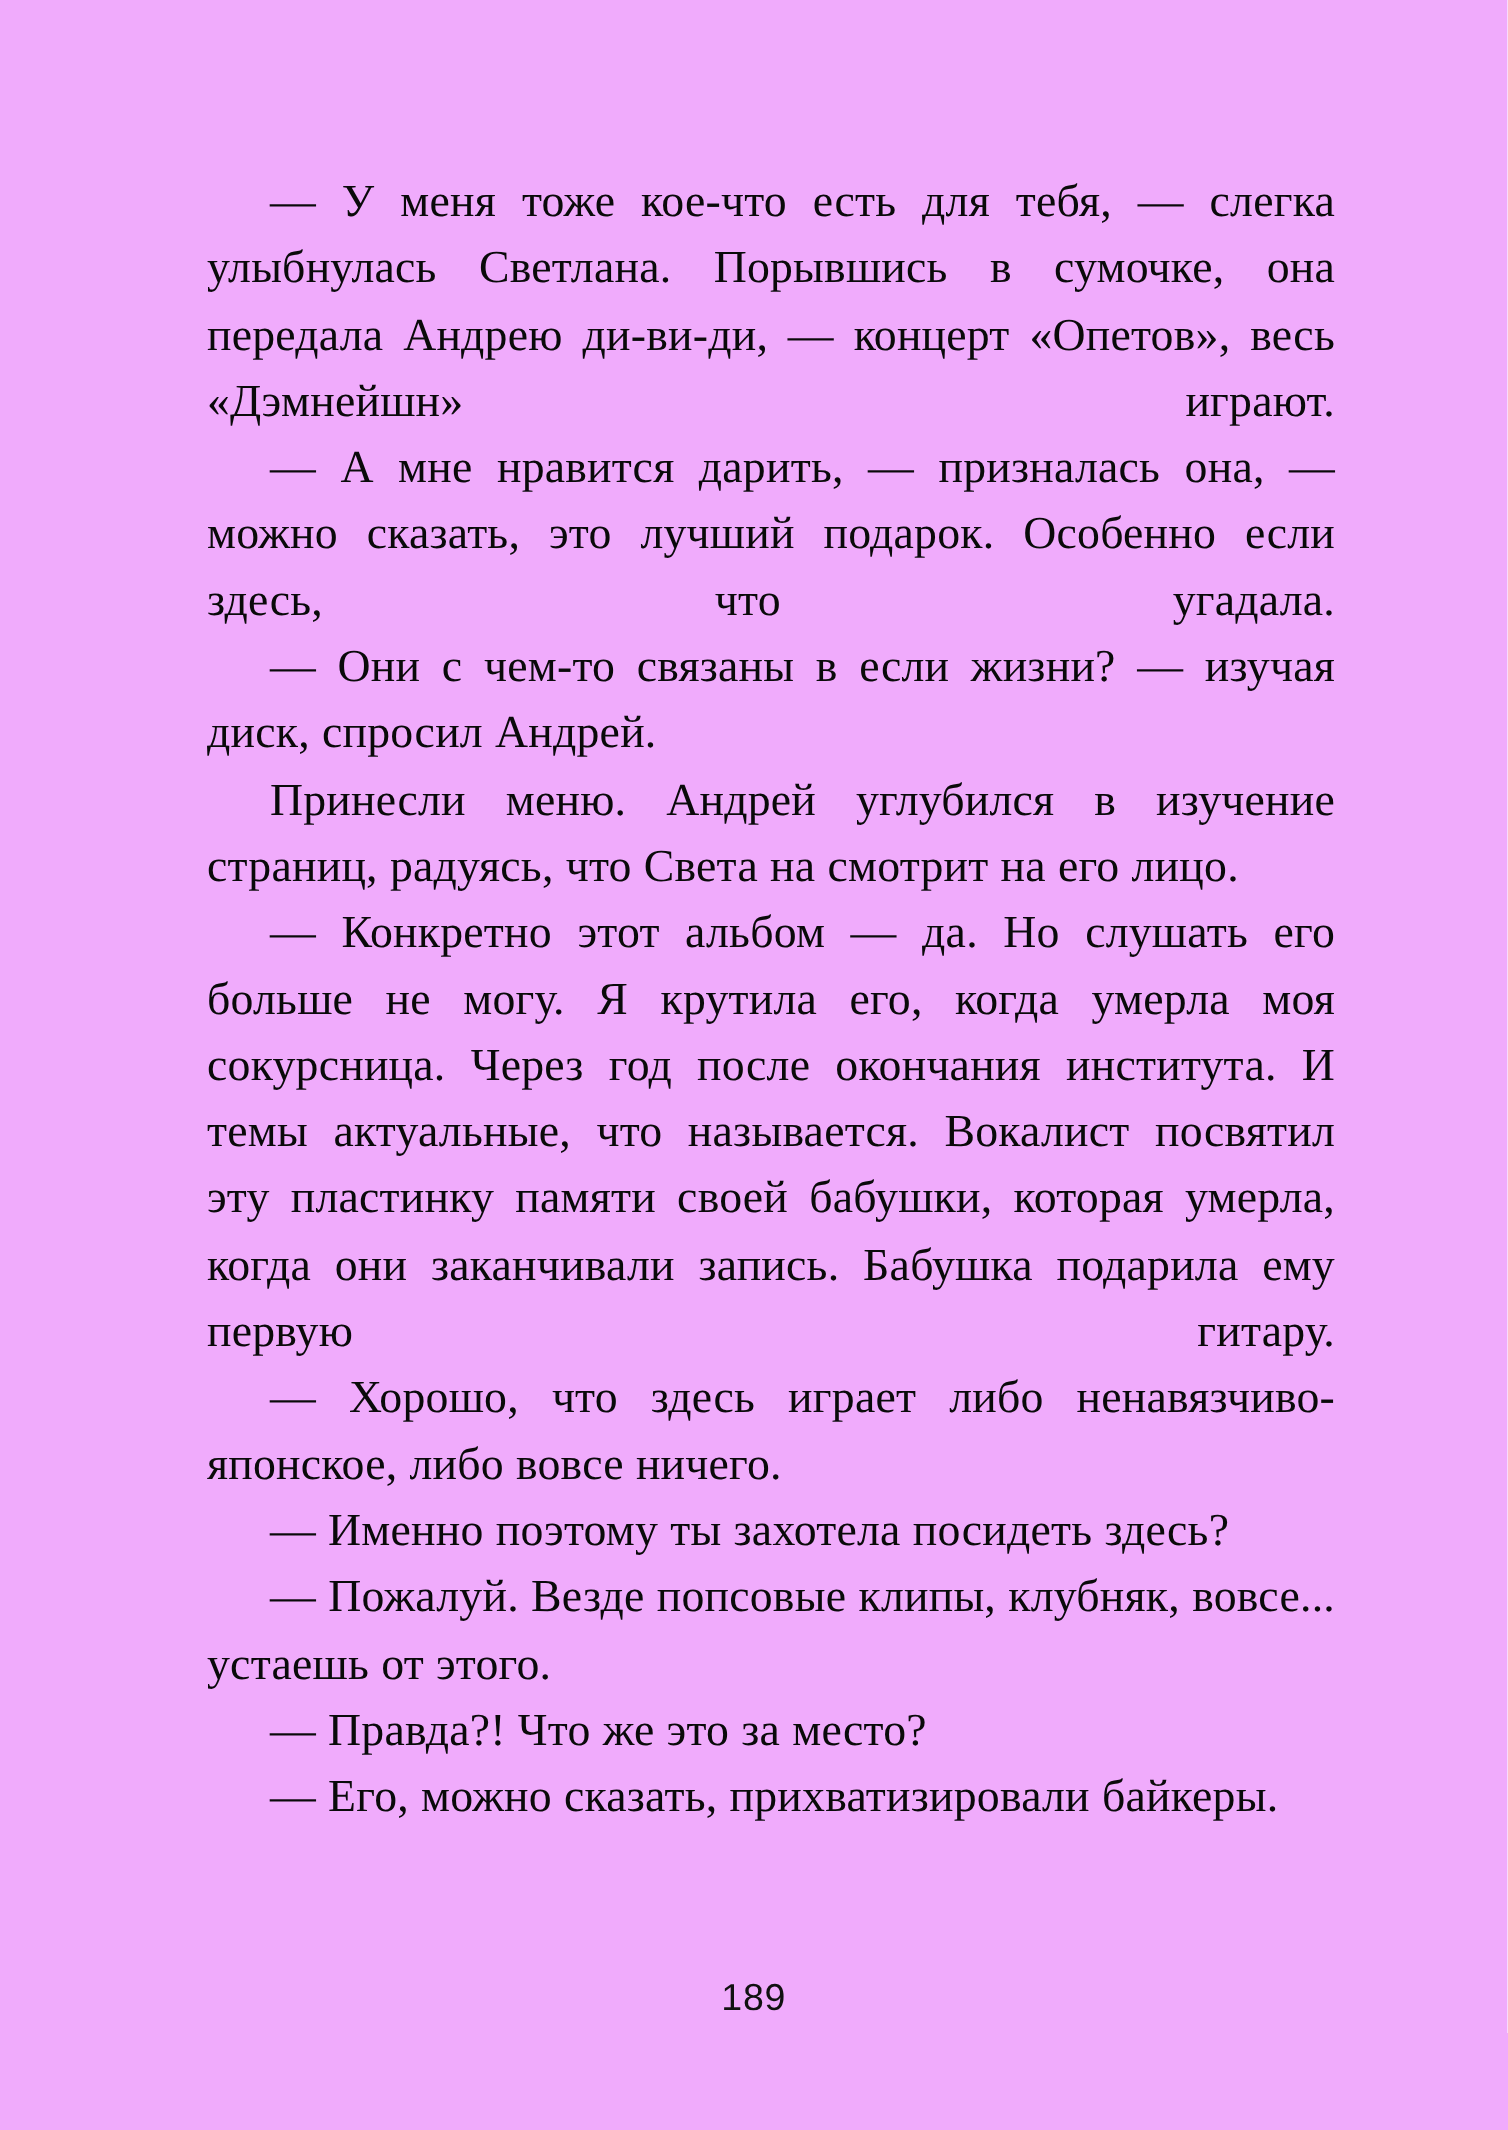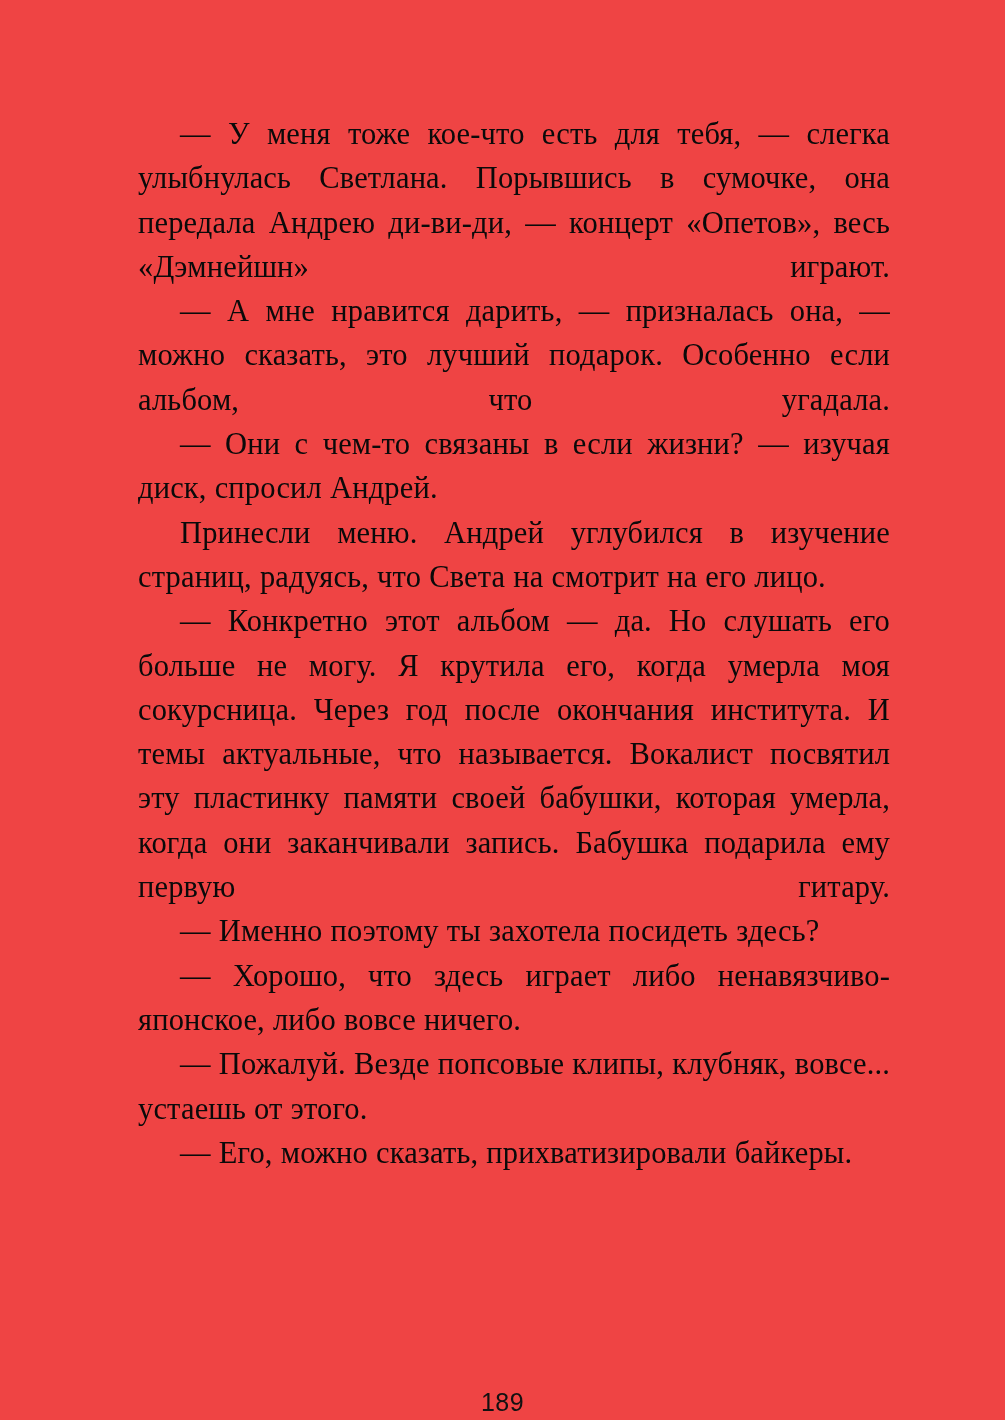--- a/index.html
+++ b/index.html
@@ -6,21 +6,21 @@
   html, body {
     margin: 0;
     padding: 0;
     background: #ffffff;
   }
 
   .page {
     position: relative;
     width: 1005px;
     height: 1420px;
-    background: #ef4444;
+    background: #f0abfc;
     overflow: hidden;
     font-family: "Liberation Serif", "DejaVu Serif", serif;
     color: #0a0a0a;
     text-decoration: underline;
   }
 
   
   .textblock {
     position: absolute;
     left: 138px;
@@ -47,41 +47,42 @@
   }
 
   .para.short {
     text-align-last: left;
   }
 
   .folio {
     position: absolute;
     left: 0;
     right: 0;
-    top: 1388px;
+    top: 1318px;
     text-align: center;
     font-family: "Liberation Sans", "DejaVu Sans", sans-serif;
     font-size: 25px;
     color: #111111;
     letter-spacing: 0.02em;
   }
 </style>
 </head>
 <body>
 
 <div class="page">
 
   <div class="textblock">
     <p class="para lastfull">— У меня тоже кое-что есть для тебя, — слегка улыбнулась Светлана. Порывшись в сумочке, она передала Андрею ди-ви-ди, — концерт «Опетов», весь «Дэмнейшн» играют.</p>
-    <p class="para lastfull">— А мне нравится дарить, — призналась она, — можно сказать, это лучший подарок. Особенно если альбом, что угадала.</p>
+    <p class="para lastfull">— А мне нравится дарить, — призналась она, — можно сказать, это лучший подарок. Особенно если здесь, что угадала.</p>
     <p class="para short">— Они с чем-то связаны в если жизни? — изучая диск, спросил Андрей.</p>
     <p class="para short">Принесли меню. Андрей углубился в изучение страниц, радуясь, что Света на смотрит на его лицо.</p>
     <p class="para lastfull">— Конкретно этот альбом — да. Но слушать его больше не могу. Я крутила его, когда умерла моя сокурсница. Через год после окончания института. И темы актуальные, что называется. Вокалист посвятил эту пластинку памяти своей бабушки, которая умерла, когда они заканчивали запись. Бабушка подарила ему первую гитару.</p>
+    <p class="para short">— Хорошо, что здесь играет либо ненавязчиво-японское, либо вовсе ничего.</p>
     <p class="para short">— Именно поэтому ты захотела посидеть здесь?</p>
-    <p class="para short">— Хорошо, что здесь играет либо ненавязчиво-японское, либо вовсе ничего.</p>
     <p class="para short">— Пожалуй. Везде попсовые клипы, клубняк, вовсе... устаешь от этого.</p>
+    <p class="para short">— Правда?! Что же это за место?</p>
     <p class="para short">— Его, можно сказать, прихватизировали байкеры.</p>
 
   </div>
 
   <div class="folio">189</div>
 
 </div>
 
 </body></html>

